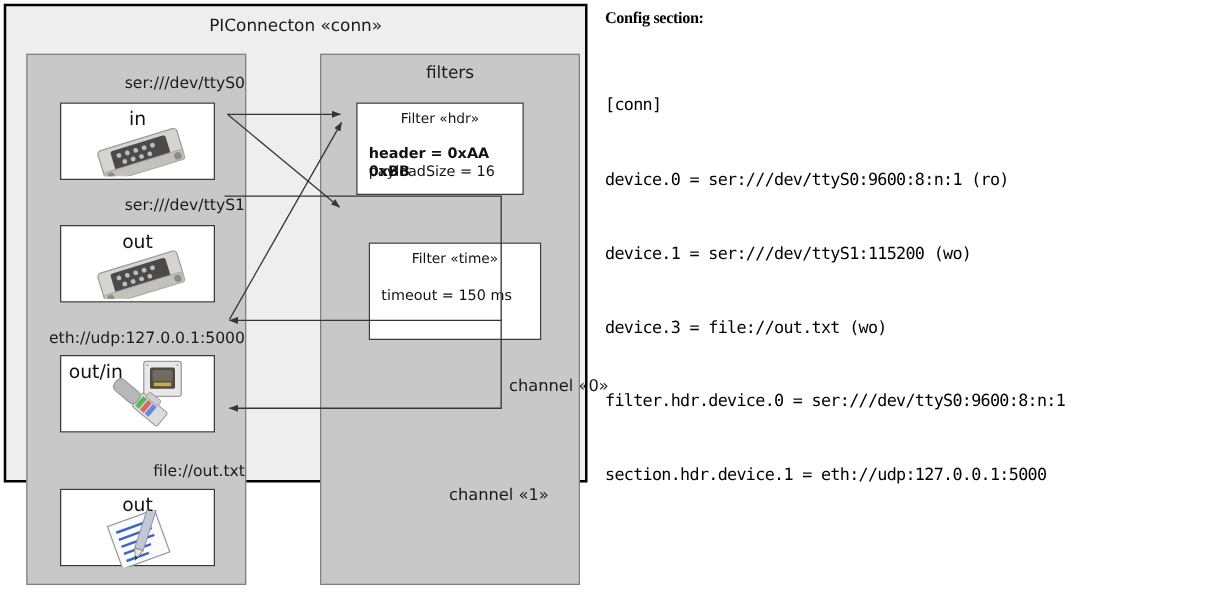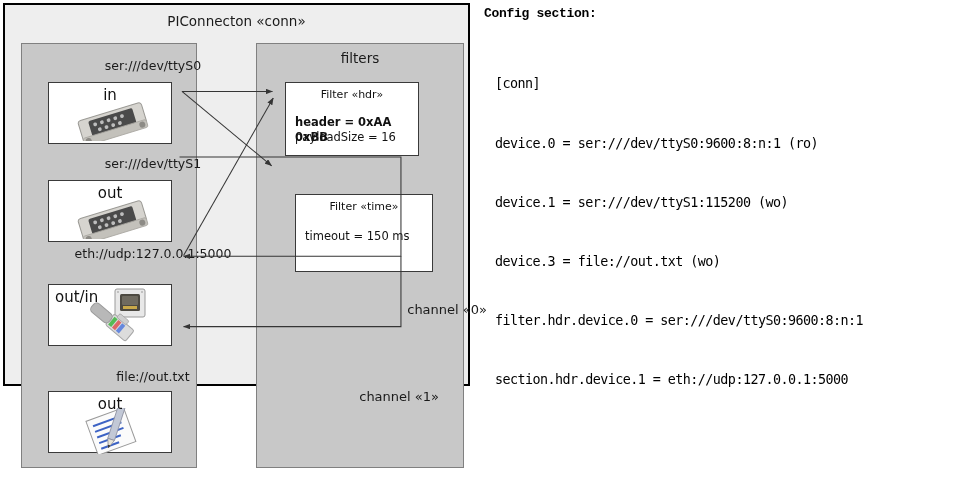--- a/index.html
+++ b/index.html
@@ -48,25 +48,24 @@
     font-size: 13.5px;
     color: #1a1a1a;
   }
 
   #panel-devices { left: 16px; top: 38px; width: 176px; height: 425px; }
   #panel-filters { left: 251px; top: 38px; width: 208px; height: 425px; }
 
   
   .dev-label {
     position: absolute;
-    text-align: center;
+    text-align: right;
     font-size: 12.5px;
     color: #1a1a1a;
     white-space: nowrap;
-    padding-left: 44px;
   }
   .dev-box {
     position: absolute;
     box-sizing: border-box;
     background: #ffffff;
     border: 1.6px solid #3a3a3a;
   }
   .dev-dir {
     position: absolute;
     top: 3px;
@@ -125,36 +124,36 @@
     pointer-events: none;
   }
 
   
   #config {
     position: absolute;
     left: 484px; top: 6px;
     width: 478px;
   }
   #config-heading {
-    font-family: Liberation Mono, monospace;
+    font-family: Liberation Serif, serif;
     font-size: 13px;
     font-weight: bold;
     color: #000000;
     margin-bottom: 14px;
     letter-spacing: -0.3px;
   }
   #config-body {
     font-family: "DejaVu Sans Mono", monospace;
     font-size: 13.4px;
     line-height: 19.7px;
     color: #000000;
     white-space: pre;
     letter-spacing: -0.55px;
   }
-  .cfg-line { display: block; margin-left: 11px; }
+  .cfg-line { display: block; }
 </style>
 </head>
 <body>
 
 <div id="diagram">
 
   <div id="diagram-title">PIConnecton «conn»</div>
 
   <div class="panel" id="panel-devices">
 
@@ -205,21 +204,21 @@
                 <circle cx="48" cy="24" r="1.9"></circle>
             </g>
             <rect x="8" y="28" width="66" height="8" rx="2" fill="#c3c1bb" stroke="#a8a6a0" stroke-width="0.8"></rect>
             <circle cx="13" cy="32" r="3" fill="#8d8b86"></circle>
             <circle cx="69" cy="32" r="3" fill="#8d8b86"></circle>
           </g>
         </svg>
       </span>
     </div>
 
-    <div class="dev-label" style="left:0; top:202px; width:100%;">eth://udp:127.0.0.1:5000</div>
+    <div class="dev-label" style="left:0; top:218px; width:100%;">eth://udp:127.0.0.1:5000</div>
     <div class="dev-box" style="left:26px; top:240px; width:124px; height:62px;">
       <div class="dev-dir left">out/in</div>
       <span class="dev-icon" style="left:36px; top:2px;">
         <svg width="86" height="58" viewBox="0 0 86 58">
           <rect x="30" y="2" width="30" height="28" rx="2" fill="#e8e8e8" stroke="#9a9a9a" stroke-width="1"></rect>
           <rect x="35" y="7" width="20" height="17" rx="1.5" fill="#4d4a42"></rect>
           <rect x="37" y="9" width="16" height="9" rx="1" fill="#6f6b60"></rect>
           <rect x="38" y="19" width="14" height="3" fill="#c9a94a"></rect>
           <circle cx="33" cy="5" r="1" fill="#b5b5b5"></circle>
           <circle cx="57" cy="5" r="1" fill="#b5b5b5"></circle>

